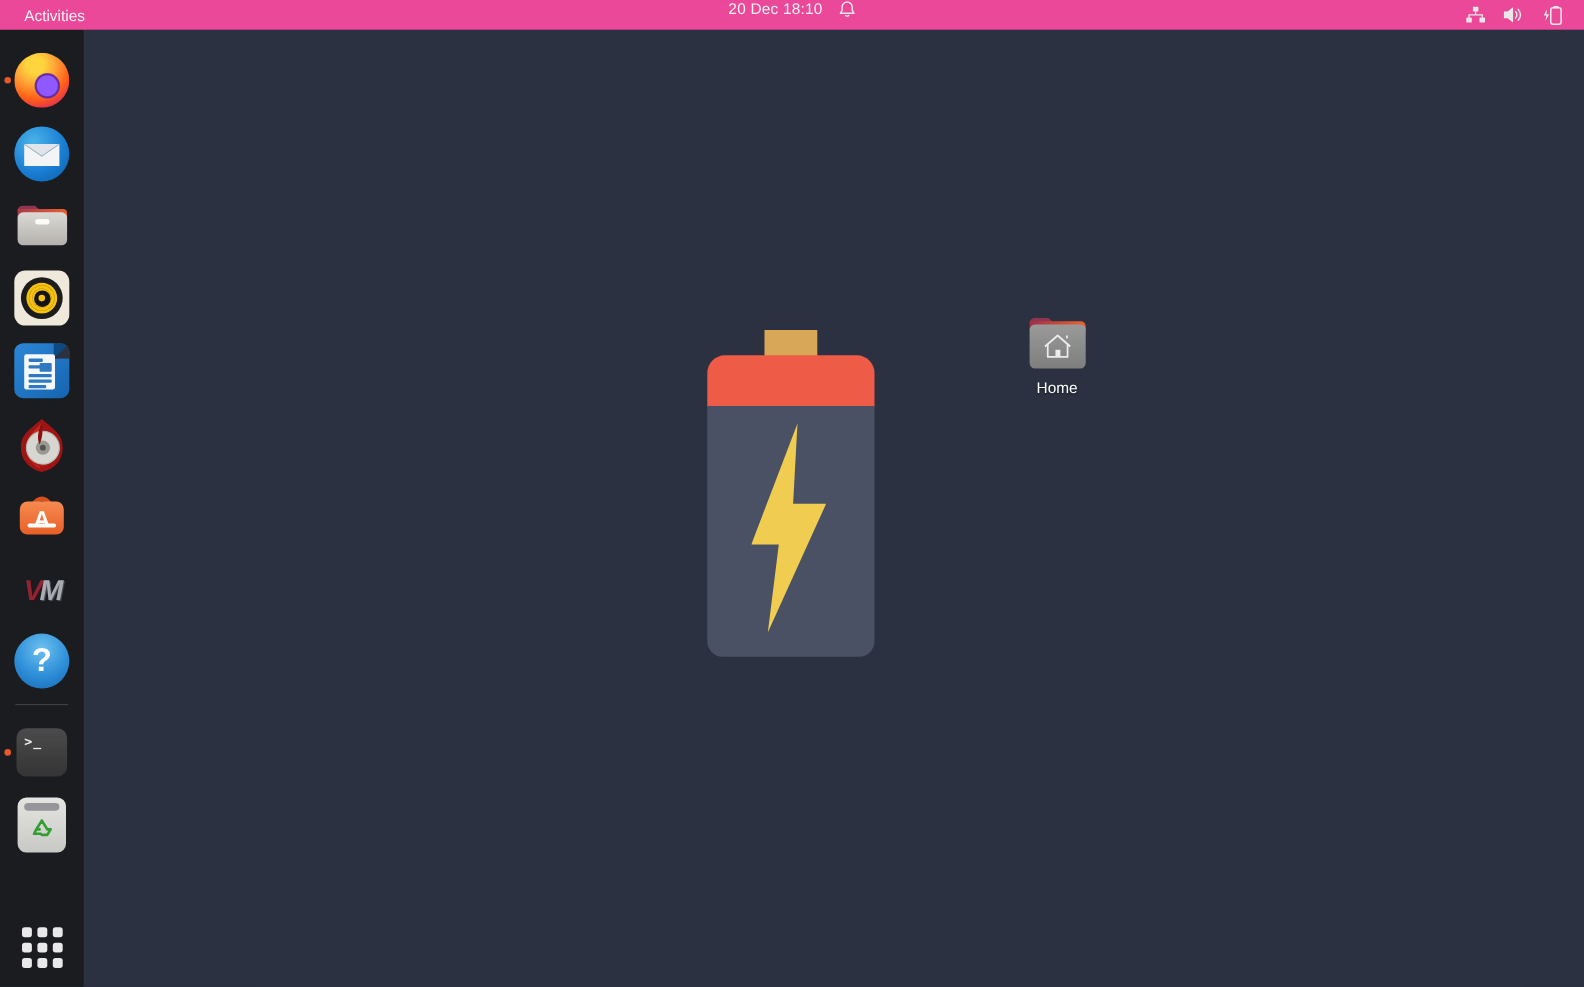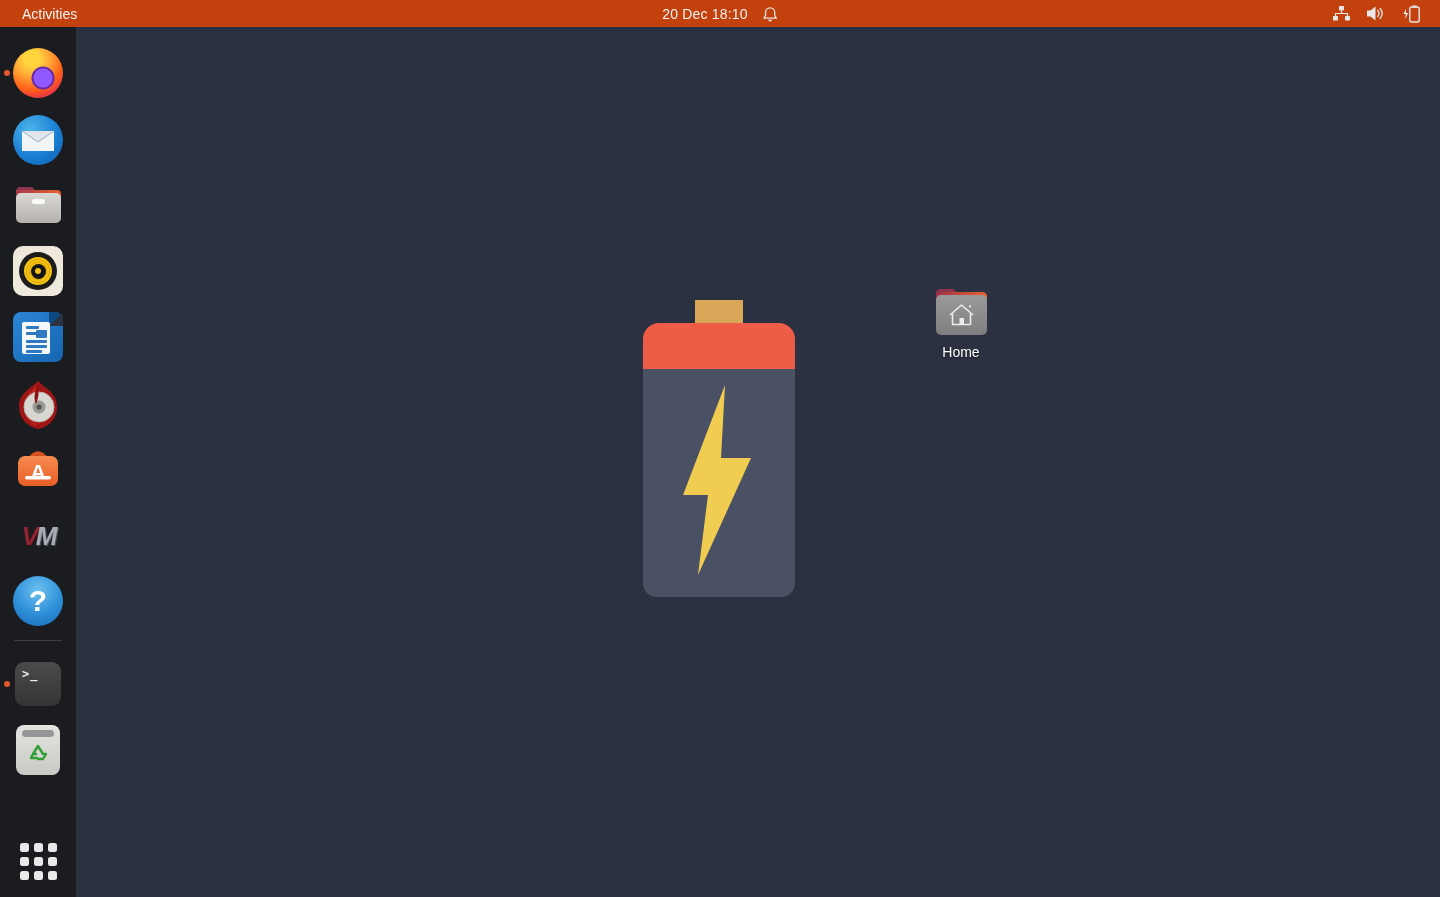--- a/index.html
+++ b/index.html
@@ -1,26 +1,26 @@
 <!DOCTYPE html>
 <html><head>
 <meta charset="utf-8">
 <style>
   * { margin:0; padding:0; box-sizing:border-box; }
   html,body { width:1440px; height:897px; overflow:hidden;
     font-family:"Liberation Sans", sans-serif; background:#2b3140; }
 
   
   .topbar { position:absolute; left:0; top:0; width:1440px; height:27px;
-    background:#c2410c; color:#e8e8e8; z-index:30; }
+    background:#ec4899; color:#e8e8e8; z-index:30; }
   .activities { position:absolute; left:10px; top:0; height:27px; padding:0 12px;
     background:transparent; border:none; color:#f2f2f2; font-size:14px;
     font-family:"Liberation Sans", sans-serif; cursor:pointer; }
   .clock-group { position:absolute; left:50%; top:0; transform:translateX(-50%);
-    height:27px; display:flex; align-items:center; gap:14px; padding:0 10px; cursor:pointer; }
+    height:27px; display:flex; align-items:flex-start; gap:14px; padding:0 10px; cursor:pointer; }
   .clock-text { font-size:14px; color:#f2f2f2; letter-spacing:.2px; }
   .tray { position:absolute; right:12px; top:0; height:27px; display:flex;
     align-items:center; gap:16px; padding:0 6px; cursor:pointer; }
   .tray svg, .clock-group svg { display:block; }
 
   
   .dock { position:absolute; left:0; top:27px; width:76px; height:870px;
     background:#1a1c20; z-index:20; }
   .dock-item { position:absolute; left:13px; width:50px; height:50px; cursor:pointer; }
   .running-dot { position:absolute; left:-9px; top:50%; margin-top:-3px; width:6px; height:6px;

